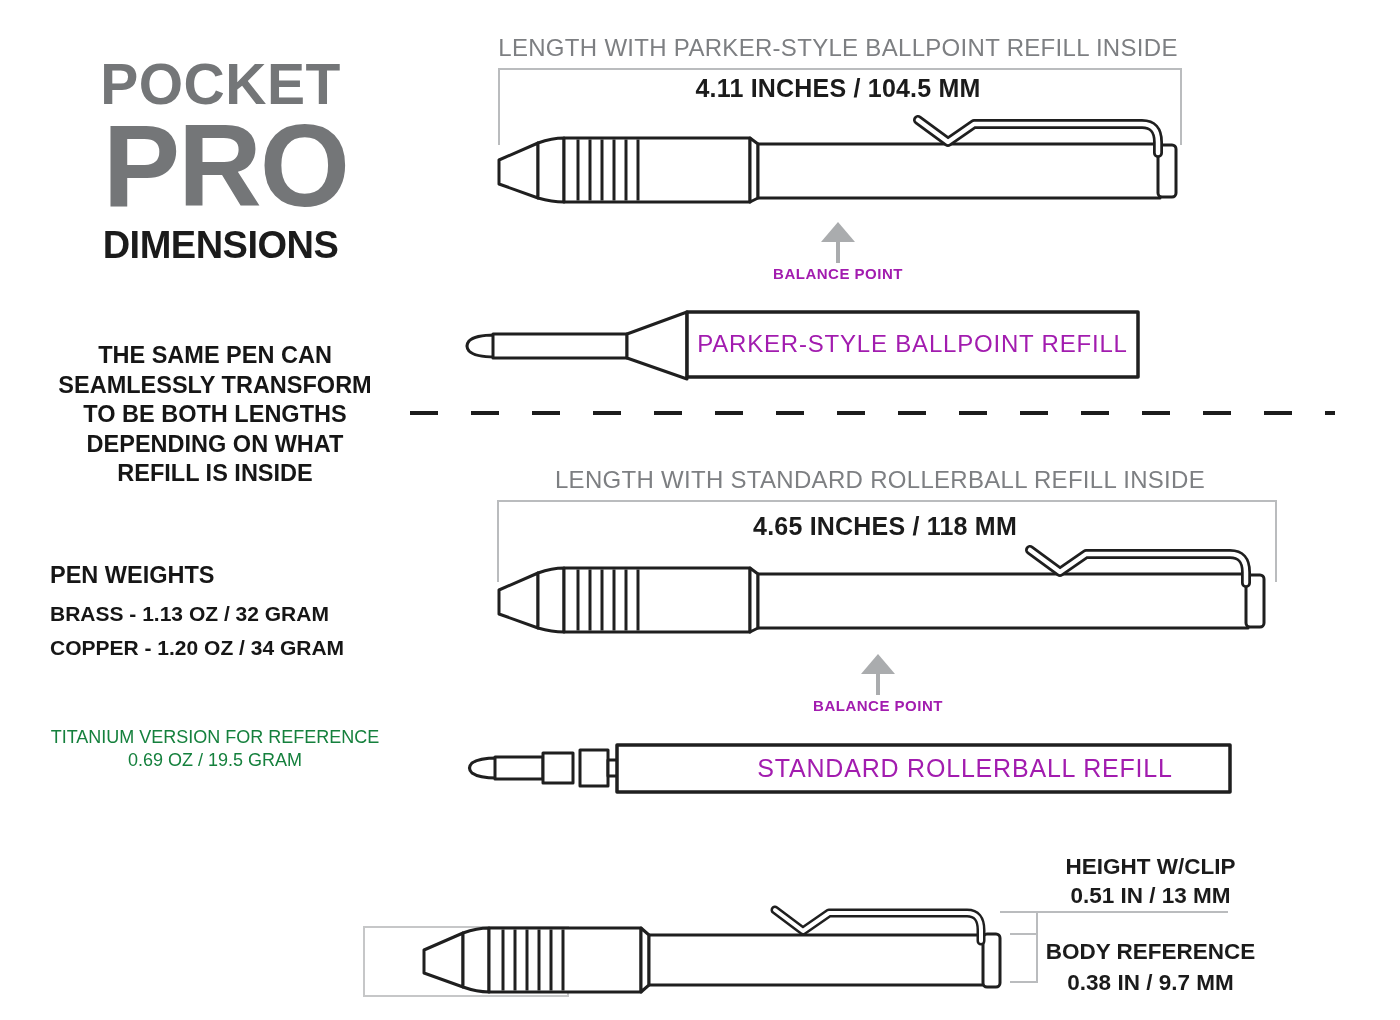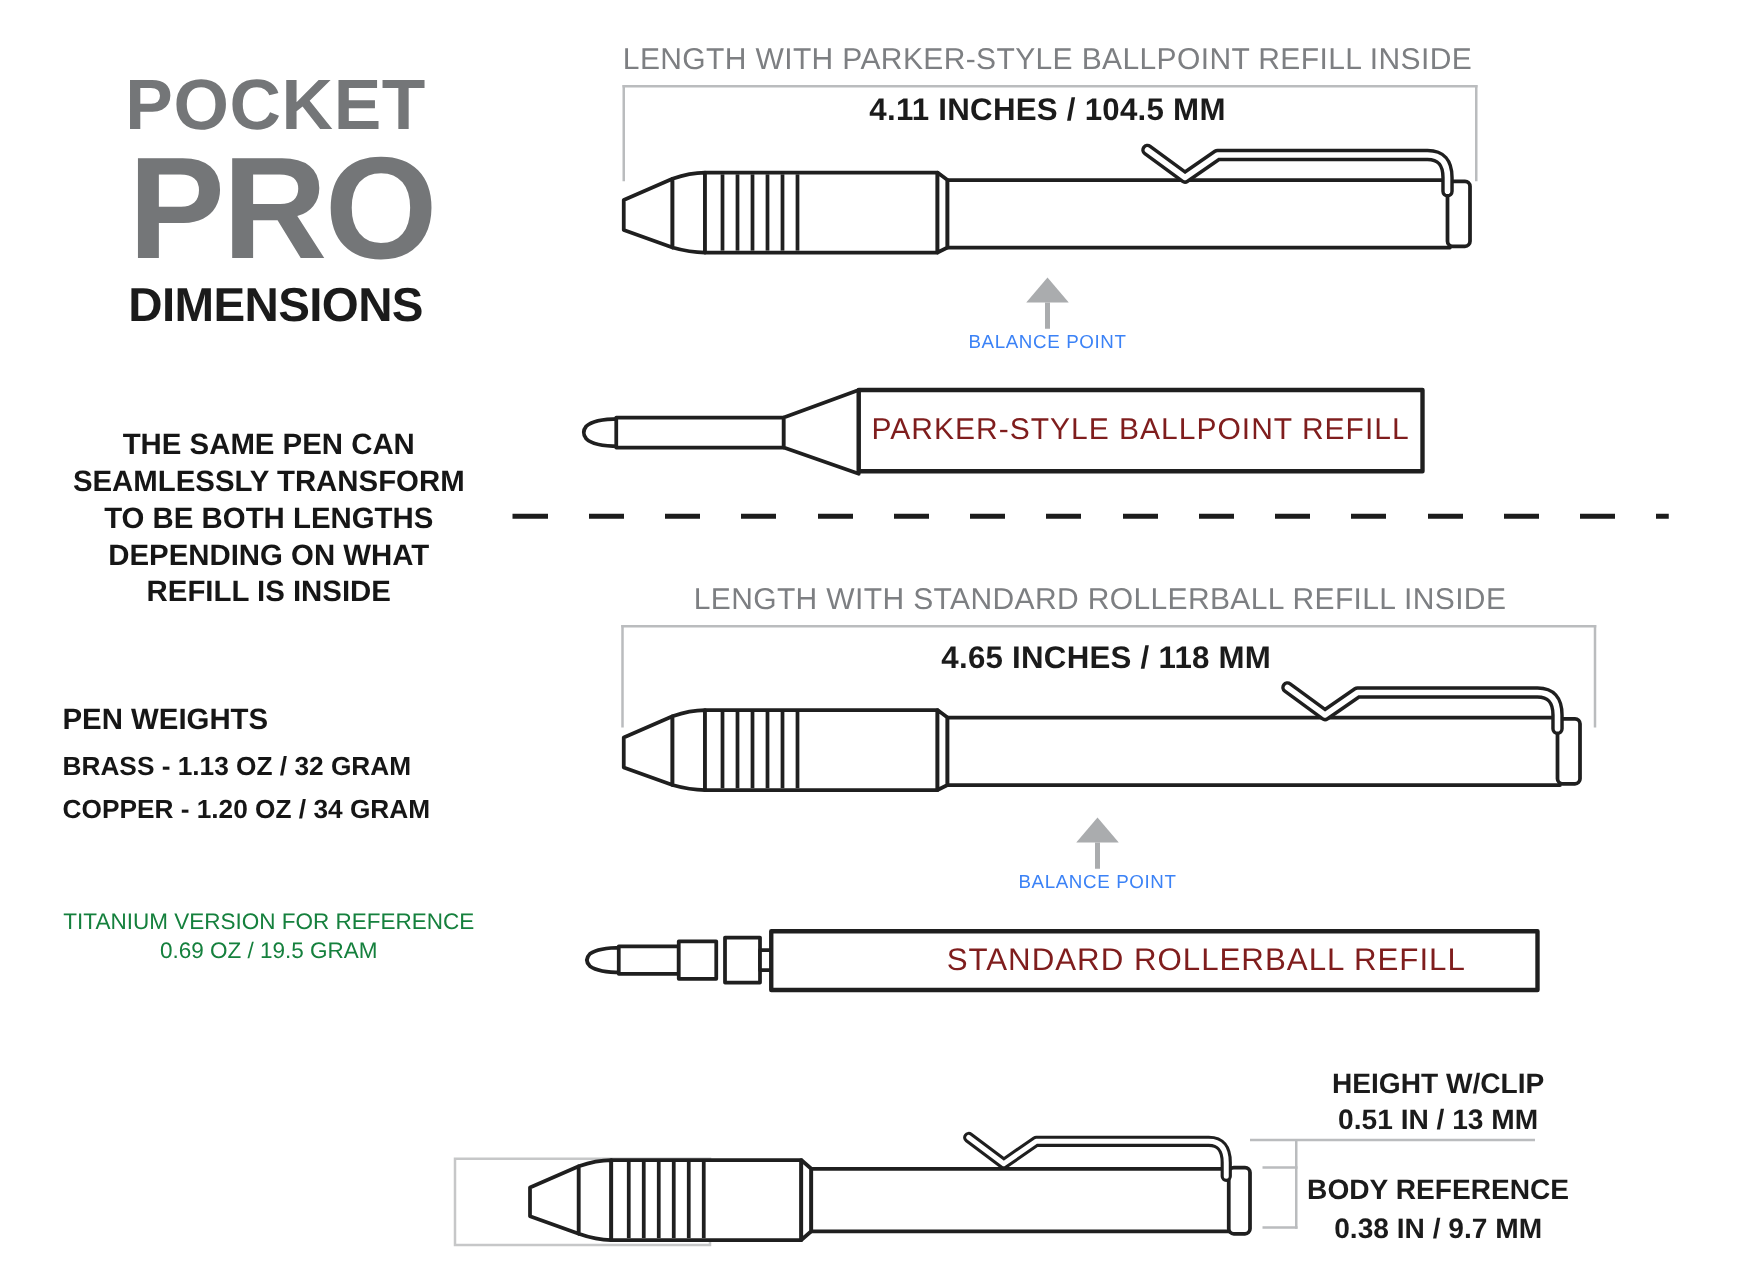--- a/index.html
+++ b/index.html
@@ -16,25 +16,25 @@
   .title-pocket{font-size:57px;font-weight:700;letter-spacing:0.5px;line-height:1.0;}
   .title-pro{font-size:116px;font-weight:700;letter-spacing:-2px;line-height:0.92;text-align:right;}
   .title-dimensions{font-size:38px;font-weight:700;letter-spacing:-0.5px;color:#1b1b1b;margin-top:4px;}
 
   
   .sec-header{font-size:24px;font-weight:500;color:#7d7f82;letter-spacing:0.3px;}
   .len-text{font-size:25px;font-weight:700;color:#1b1b1b;letter-spacing:0.2px;}
   .bracket{border:2px solid #babcbe;border-bottom:none;}
 
   
-  .balance-label{font-size:15px;font-weight:400;color:#3b82f6;letter-spacing:0.5px;}
+  .balance-label{font-size:15px;font-weight:700;color:#a21caf;letter-spacing:0.5px;}
 
   
   .refill-label{display:flex;align-items:center;justify-content:center;
-    color:#7f1d1d;font-weight:500;letter-spacing:0.8px;}
+    color:#a21caf;font-weight:500;letter-spacing:0.8px;}
 
   
   .intro{left:50px;top:341px;width:330px;font-size:23.5px;font-weight:700;
     color:#161616;line-height:29.5px;text-align:center;}
   .weights{left:50px;top:561px;width:330px;text-align:left;color:#161616;}
   .weights-heading{font-size:23.5px;font-weight:700;line-height:28px;margin-bottom:8px;}
   .weights-line{font-size:21px;font-weight:700;line-height:34px;}
   .titanium{left:50px;top:726px;width:330px;text-align:center;color:#15803d;
     font-size:18px;font-weight:400;line-height:22.5px;}
 

